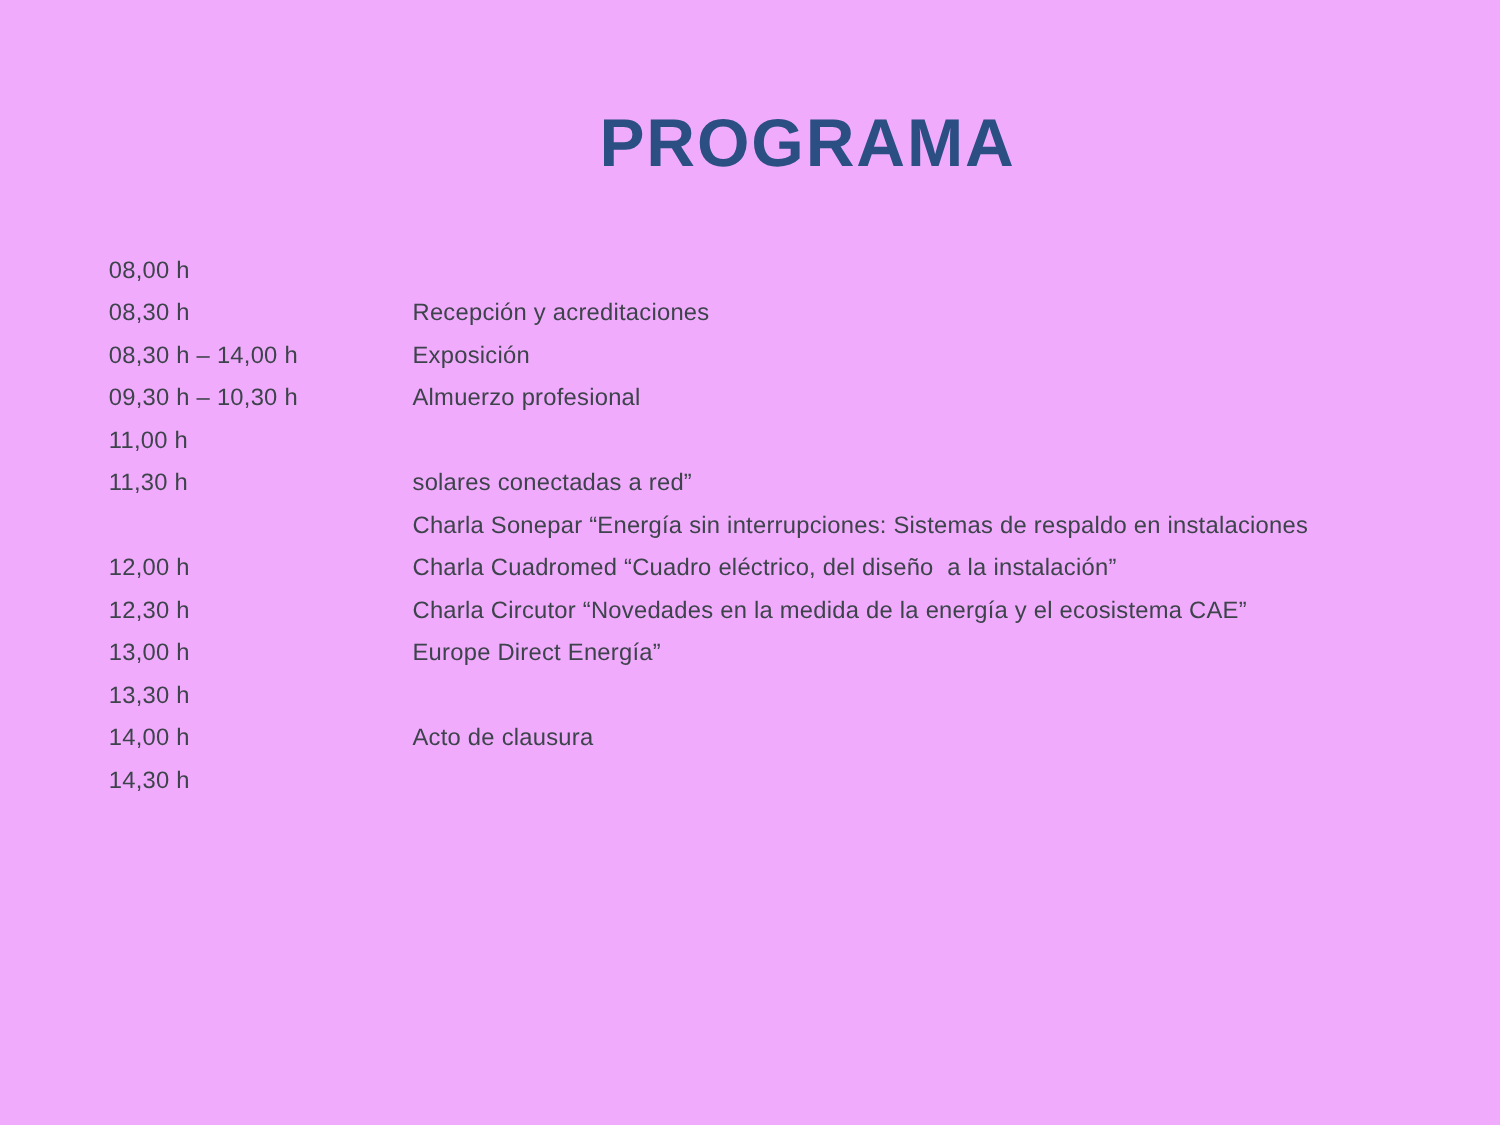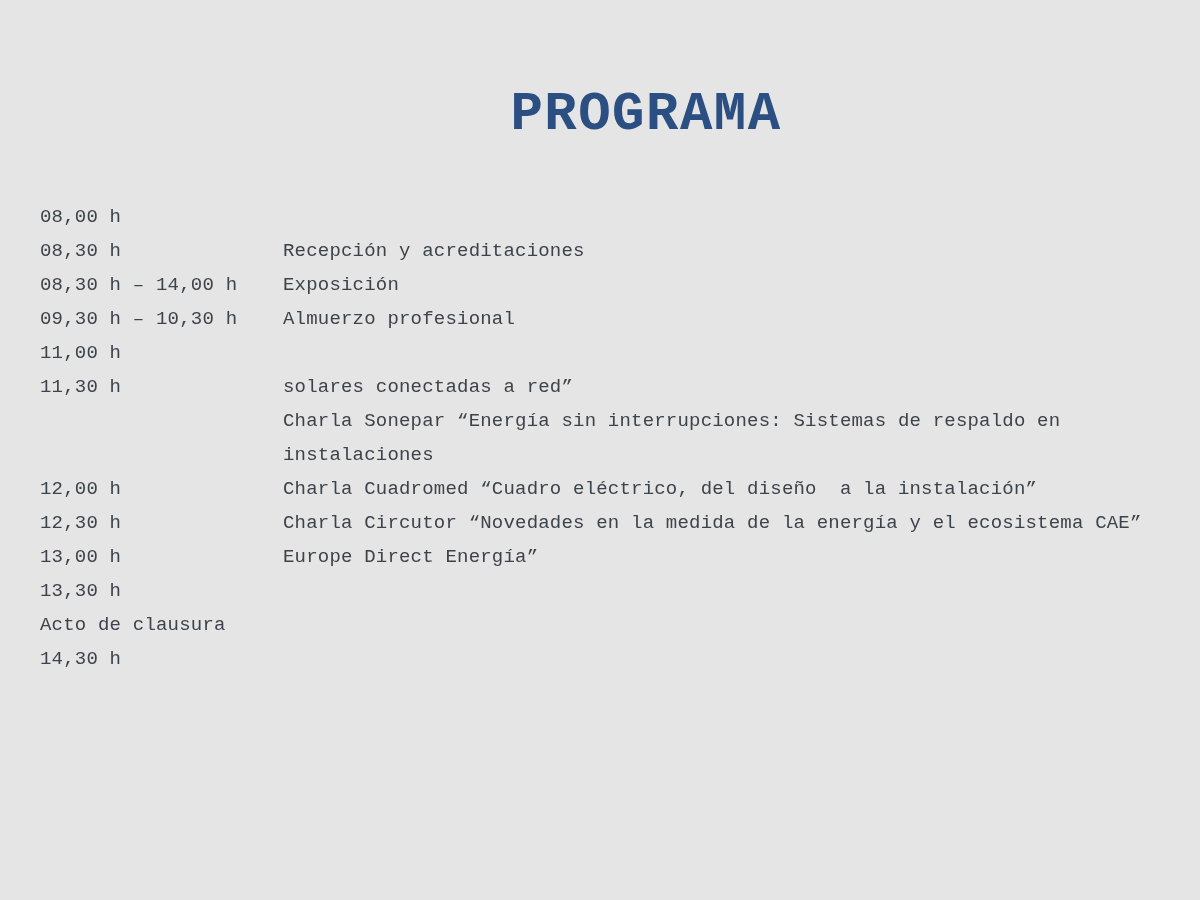--- a/index.html
+++ b/index.html
@@ -33,37 +33,38 @@
     left: 40px;
     top: 200px;
     width: 1130px;
   }
   .row {
     display: flex;
     align-items: flex-start;
     font-size: 19px;
     line-height: 34px;
     letter-spacing: 0.2px;
+    margin-left: 47px;
   }
   .time {
     width: 243px;
     flex: 0 0 243px;
     white-space: pre;
   }
   .desc {
     flex: 1 1 auto;
   }
   .desc .line {
     white-space: pre-wrap;        
   }
 </style>
 </head>
 <body>
 
-<div class="page" style="color: rgb(61, 67, 75); background: #e5e5e5; font-family: Liberation Mono, monospace;">
+<div class="page" style="color: rgb(61, 67, 75); background: #f0abfc;">
   <h1 class="title" style="color: rgb(43, 79, 130);">PROGRAMA</h1>
 
   <div class="schedule">
   <div class="row">
     <div class="time">08,00 h</div>
   </div>
 
   <div class="row">
     <div class="time">08,30 h</div>
     <div class="desc">
@@ -116,20 +117,21 @@
     <div class="desc">
           <div class="line">Europe Direct Energía”</div>
         </div>
   </div>
 
   <div class="row">
     <div class="time">13,30 h</div>
   </div>
 
   <div class="row">
+    <div class="time">14,00 h</div>
     <div class="desc">
           <div class="line">Acto de clausura</div>
         </div>
   </div>
 
   <div class="row">
     <div class="time">14,30 h</div>
   </div>
 </div>
 </div>

